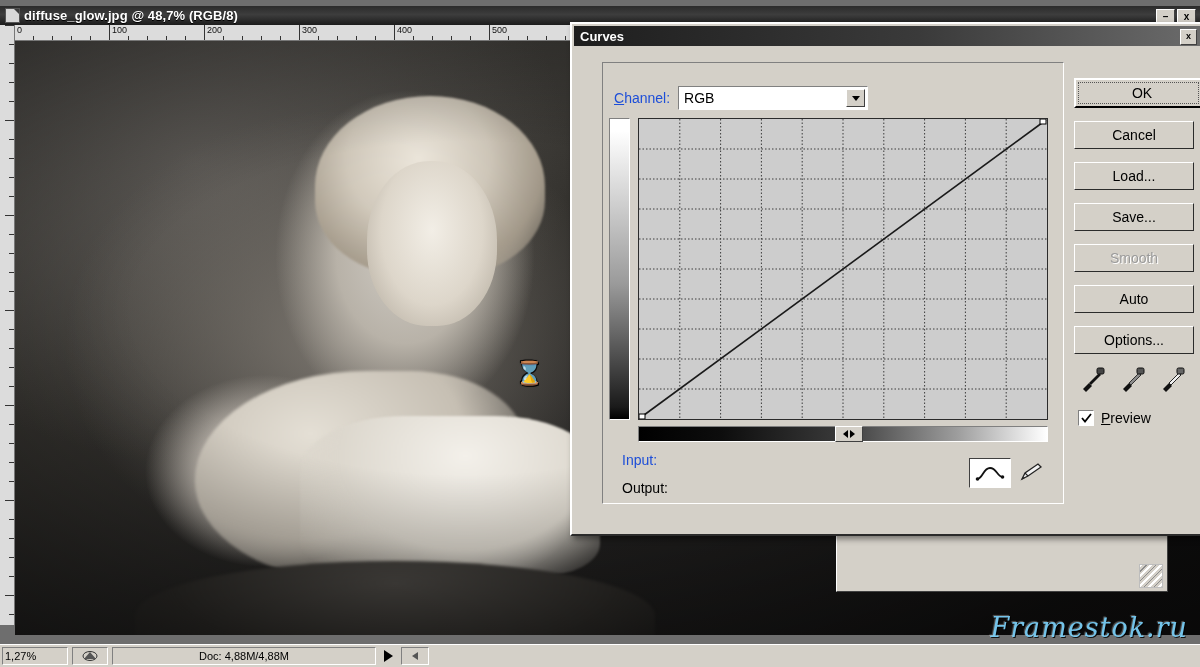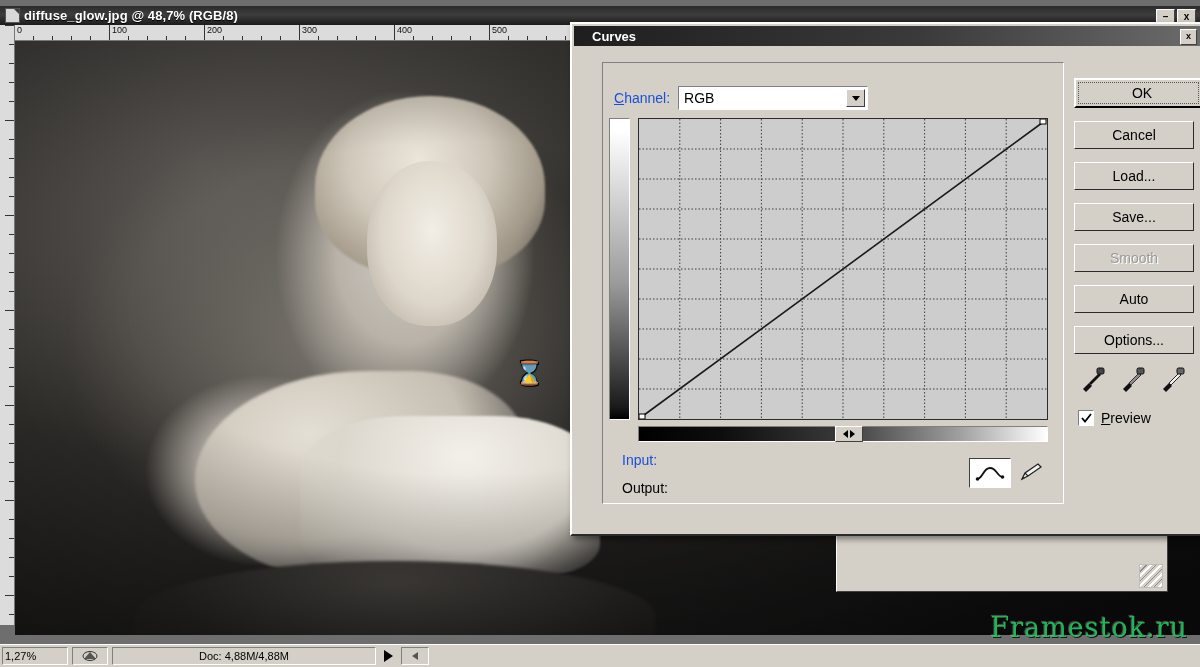--- a/index.html
+++ b/index.html
@@ -109,22 +109,22 @@
   }
   #busy-cursor{
     position:absolute;left:500px;top:318px;width:28px;height:30px;
     font-size:23px;line-height:28px;color:#fff;text-align:center;
     text-shadow:0 0 2px #000,1px 1px 0 #000,-1px -1px 0 #000;
   }
 
   
   #watermark{
     position:absolute;right:12px;bottom:24px;
-    font-family:"DejaVu Serif", serif;font-size:27px;
-    color:#22c55e;letter-spacing:1px;
+    font-family:"DejaVu Serif", serif;font-style:italic;font-size:27px;
+    color:#7dd3fc;letter-spacing:1px;
     text-shadow:1px 1px 0 rgba(0,0,0,.9),-1px -1px 1px rgba(255,255,255,.35);
     opacity:.92;pointer-events:none;
   }
 
   
   #statusbar{
     position:absolute;left:0;bottom:0;width:1200px;height:22px;
     background:#d4d0c8;border-top:1px solid #fff;display:flex;align-items:center;
     font-size:11px;color:#000;
   }
@@ -170,21 +170,21 @@
   #curves-dialog{
     position:absolute;left:570px;top:22px;width:630px;height:510px;
     background:#d4d0c8;
     border:2px solid;border-color:#fff #2b2b2b #2b2b2b #fff;
     box-shadow:3px 3px 6px rgba(0,0,0,.45);
   }
   #curves-titlebar{
     position:absolute;left:2px;top:2px;right:2px;height:20px;
     background:linear-gradient(to right,#1e1e1e 0%,#3a3a3a 55%,#6b6b6b 100%);
     color:#fff;font-size:13px;font-weight:bold;
-    display:flex;align-items:center;padding-left:18px;
+    display:flex;align-items:center;padding-left:6px;
   }
   #curves-close{
     position:absolute;right:3px;top:3px;width:15px;height:14px;
     background:#d4d0c8;border:1px solid;border-color:#fff #404040 #404040 #fff;
     font-size:9px;line-height:12px;text-align:center;font-weight:bold;color:#000;
   }
 
   #curves-body{position:absolute;left:2px;top:24px;right:2px;bottom:2px;}
 
   .group-box{

